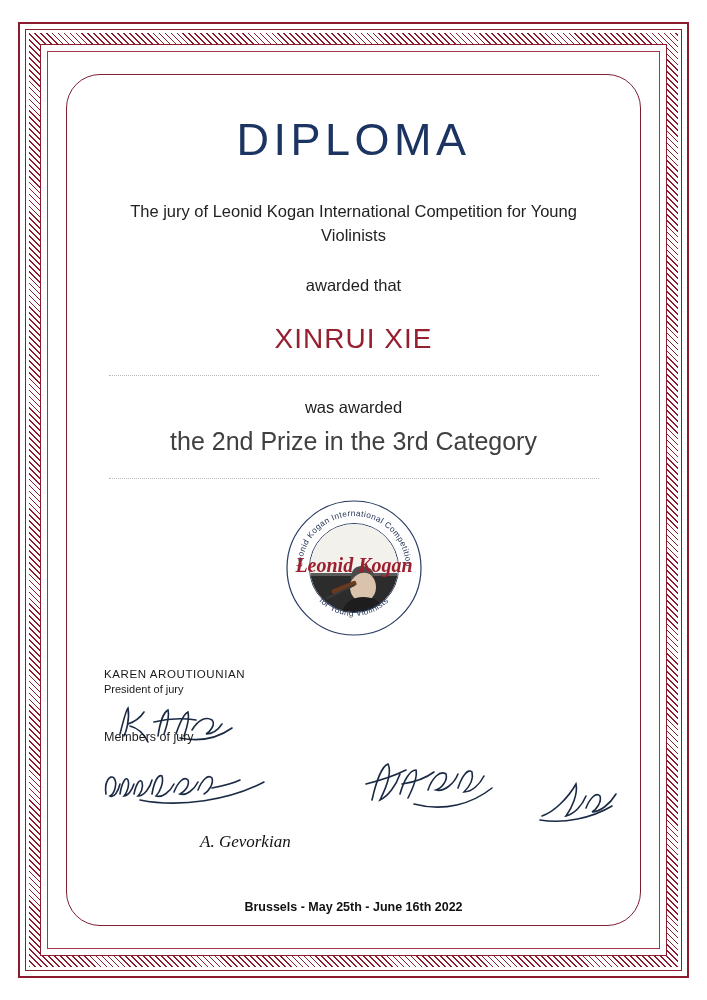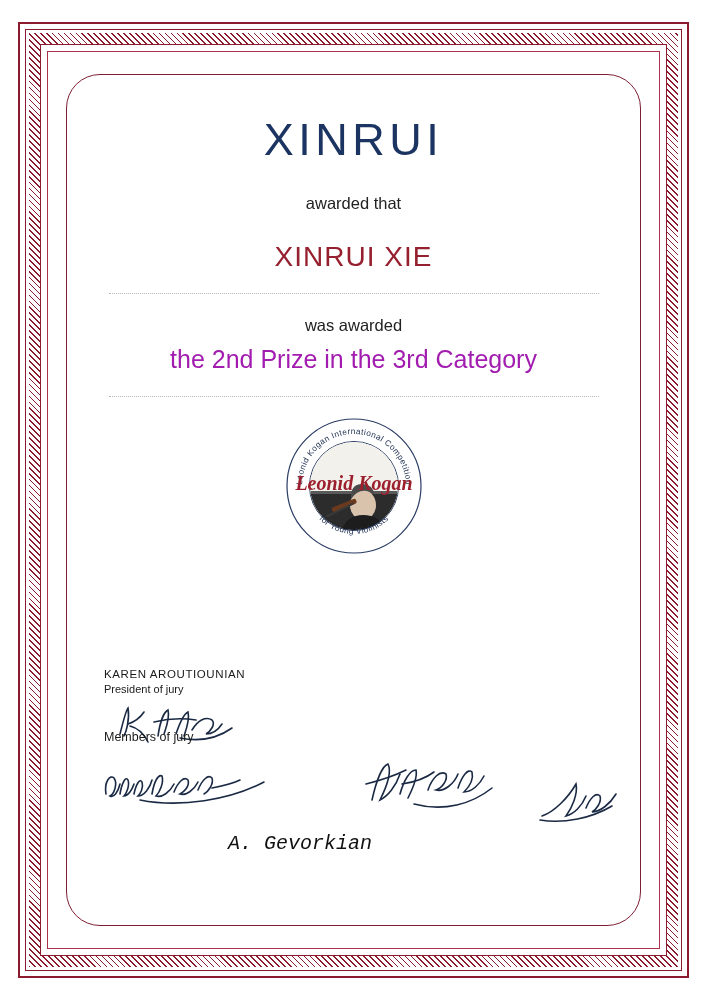--- a/index.html
+++ b/index.html
@@ -144,21 +144,21 @@
 
   .awarded {
     margin-top: 22px;
     font-size: 16.5px;
     color: #222222;
   }
 
   .prize {
     margin-top: 10px;
     font-size: 25px;
-    color: #a21caf;
+    color: #404040;
     font-weight: 400;
   }
 
   .rule2 {
     width: 490px;
     height: 0;
     margin-top: 22px;
     border-top: 1.5px dotted #b9b9b9;
   }
 
@@ -202,25 +202,25 @@
     color: #1a1a1a;
   }
   .sig {
     position: absolute;
     color: #1b2a44;
   }
   .sig svg { display:block; overflow: visible; }
 
   .jury-name-1 {
     position: absolute;
-    left: 124px;
+    left: 96px;
     top: 164px;
-    font-family: Liberation Mono, monospace;
+    font-family: Liberation Serif, serif;
     font-style: italic;
-    font-size: 20px;
+    font-size: 17px;
     color: #111111;
   }
 
   .footer-date {
     position: absolute;
     left: 0;
     right: 0;
     bottom: -6px;
     text-align: center;
     font-size: 12.5px;
@@ -236,22 +236,23 @@
   <div class="border-outer"></div>
   <div class="border-middle"></div>
   <div class="border-hatch"></div>
   <div class="border-hatch-inner"></div>
   <div class="border-thin"></div>
 
   <div class="frame"></div>
 
   <div class="content">
 
-    <div class="title">XINRUI</div>
-
+    <div class="title">DIPLOMA</div>
+
+    <div class="jury-line">The jury of Leonid Kogan International Competition for Young Violinists</div>
 
     <div class="certifies">awarded that</div>
 
     <div class="recipient">XINRUI XIE</div>
 
     <div class="rule"></div>
 
     <div class="awarded">was awarded</div>
 
     <div class="prize">the 2nd Prize in the 3rd Category</div>
@@ -351,16 +352,17 @@
       <div class="sig" style="left:430px; top:104px;">
         <svg width="120" height="60" viewBox="0 0 120 60">
           <g fill="none" stroke="#1b2a44" stroke-width="1.6" stroke-linecap="round">
             <path d="M8,44 C20,40 34,26 42,12 C44,22 38,36 32,44 C40,42 48,34 52,24"></path>
             <path d="M52,36 C56,26 62,20 66,24 C68,30 62,38 58,40 C66,40 76,32 82,22"></path>
             <path d="M6,48 C30,52 58,46 78,34"></path>
           </g>
         </svg>
       </div>
 
+      <div class="footer-date">Brussels - May 25th - June 16th 2022</div>
     </div>
 
   </div>
 </div>
 
 </body></html>

